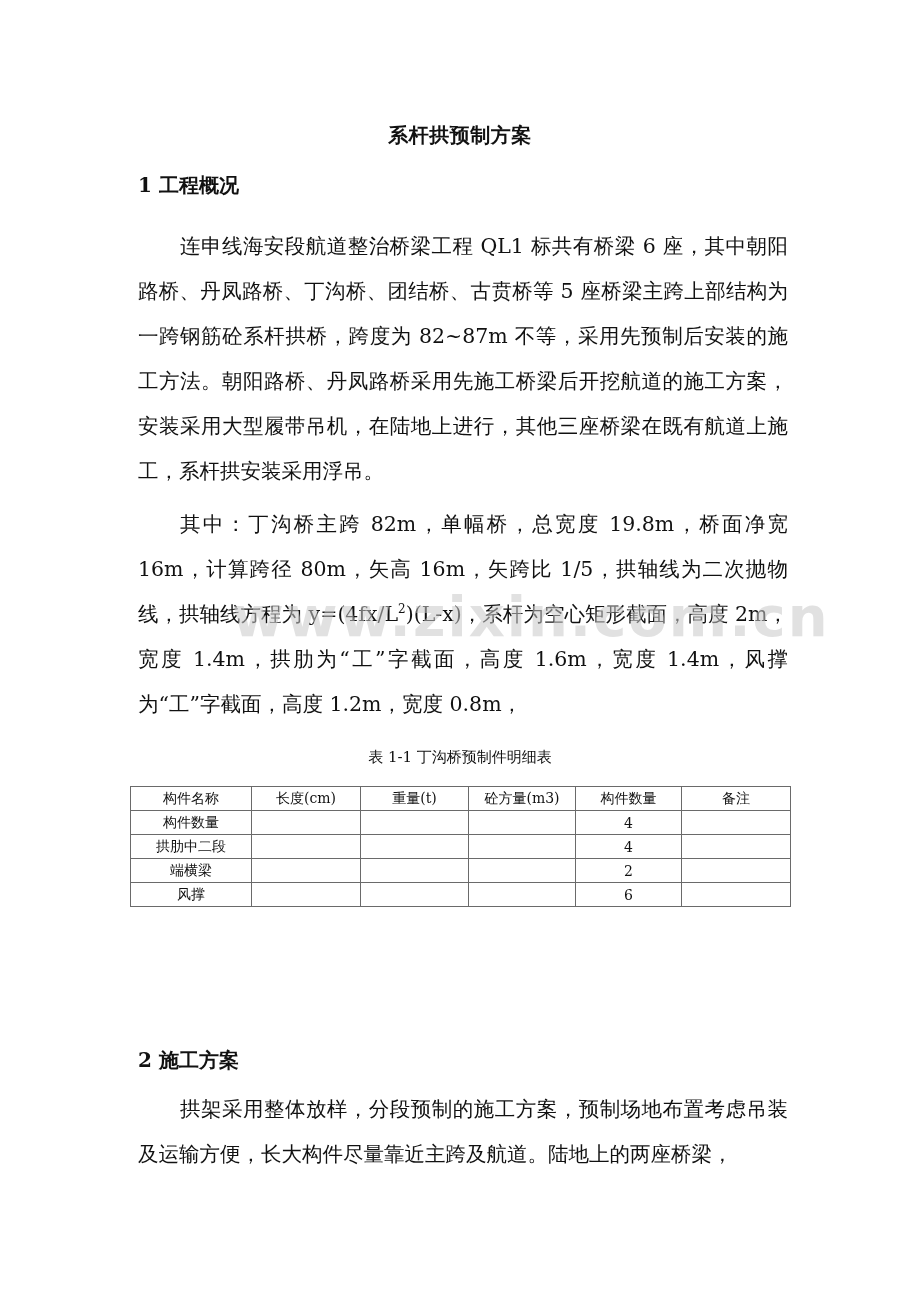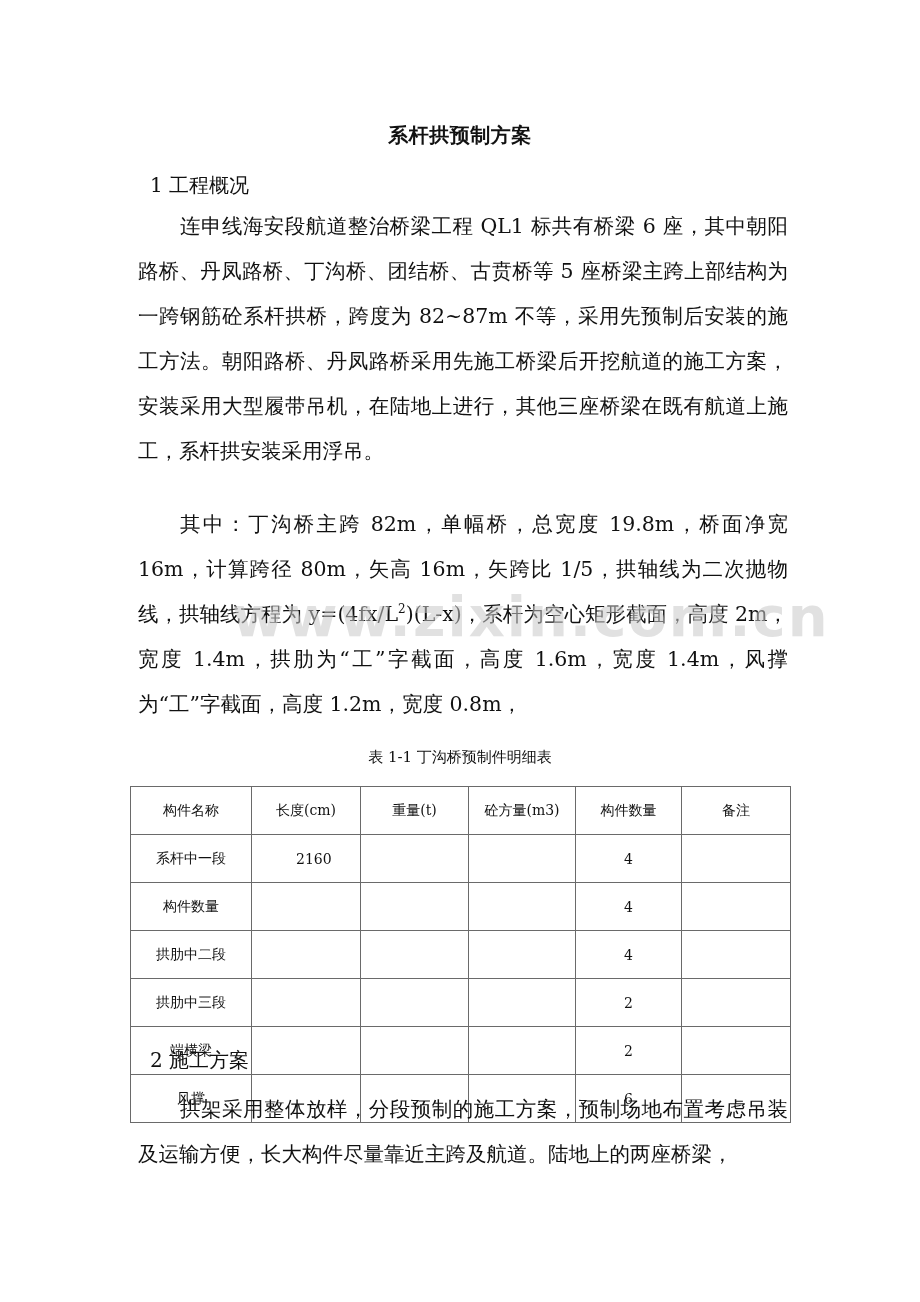--- a/index.html
+++ b/index.html
@@ -29,36 +29,35 @@
       top: 122px;
       text-align: center;
       font-size: 20px;
       font-weight: bold;
       letter-spacing: 0.5px;
     }
     .heading {
       position: absolute;
       left: 138px;
       font-size: 20px;
-      font-weight: normal;
-      margin-left: 12px;
+      font-weight: bold;
     }
     .h1 { top: 172px; }
     .h2 { top: 1047px; }
     .para {
       position: absolute;
       left: 138px;
       width: 650px;
       font-size: 20.5px;
       line-height: 45px;
       text-align: justify;
       text-indent: 42px;
       margin: 0;
     }
-    .p1 { top: 204px; }
+    .p1 { top: 224px; }
     .p2 { top: 502px; }
     .p3 { top: 1087px; }
     .para sup {
       font-size: 12px;
       line-height: 0;
       vertical-align: super;
     }
     .caption {
       position: absolute;
       left: 0;
@@ -72,21 +71,21 @@
       left: 130px;
       top: 786px;
       width: 660px;
       border-collapse: collapse;
       font-size: 14px;
       table-layout: fixed;
     }
     table.detail th, table.detail td {
       border: 1.5px solid #6a6a6a;
       height: 23px;
-      padding: 12px;
+      padding: 0;
       text-align: center;
       font-weight: normal;
       vertical-align: middle;
     }
     table.detail td.left-num {
       text-align: left;
       padding-left: 44px;
     }
     .watermark {
       position: absolute;
@@ -132,49 +131,33 @@
         <th>构件名称</th>
         <th>长度(cm)</th>
         <th>重量(t)</th>
         <th>砼方量(m3)</th>
         <th>构件数量</th>
         <th>备注</th>
       </tr>
     </thead>
     <tbody>
       <tr>
-        <td>系杆中一段</td>
-        <td class="left-num">2160</td>
-        <td></td>
-        <td></td>
-        <td>4</td>
-        <td></td>
-      </tr>
-      <tr>
         <td>构件数量</td>
         <td></td>
         <td></td>
         <td></td>
         <td>4</td>
         <td></td>
       </tr>
       <tr>
         <td>拱肋中二段</td>
         <td></td>
         <td></td>
         <td></td>
         <td>4</td>
-        <td></td>
-      </tr>
-      <tr>
-        <td>拱肋中三段</td>
-        <td></td>
-        <td></td>
-        <td></td>
-        <td>2</td>
         <td></td>
       </tr>
       <tr>
         <td>端横梁</td>
         <td></td>
         <td></td>
         <td></td>
         <td>2</td>
         <td></td>
       </tr>

